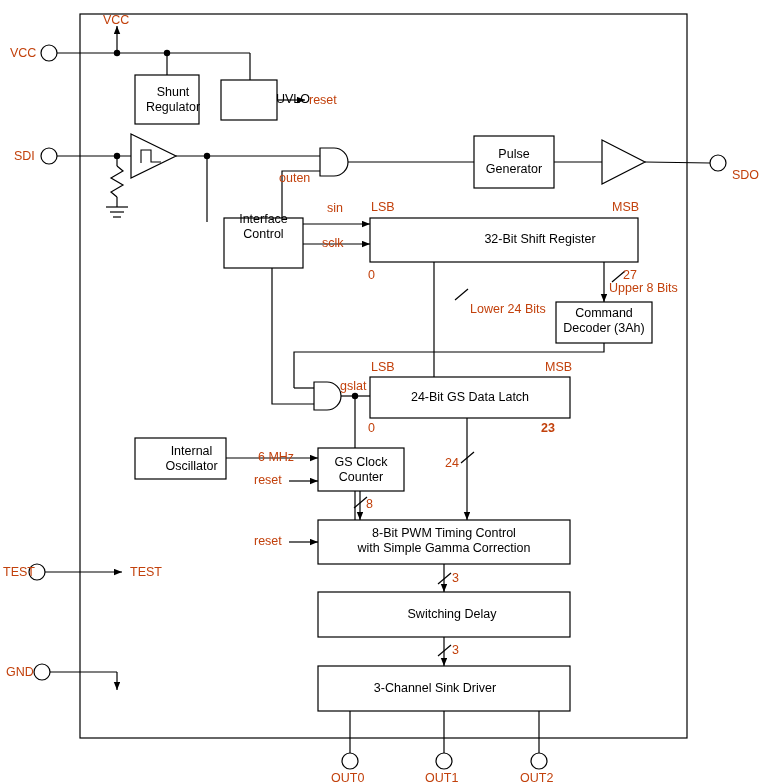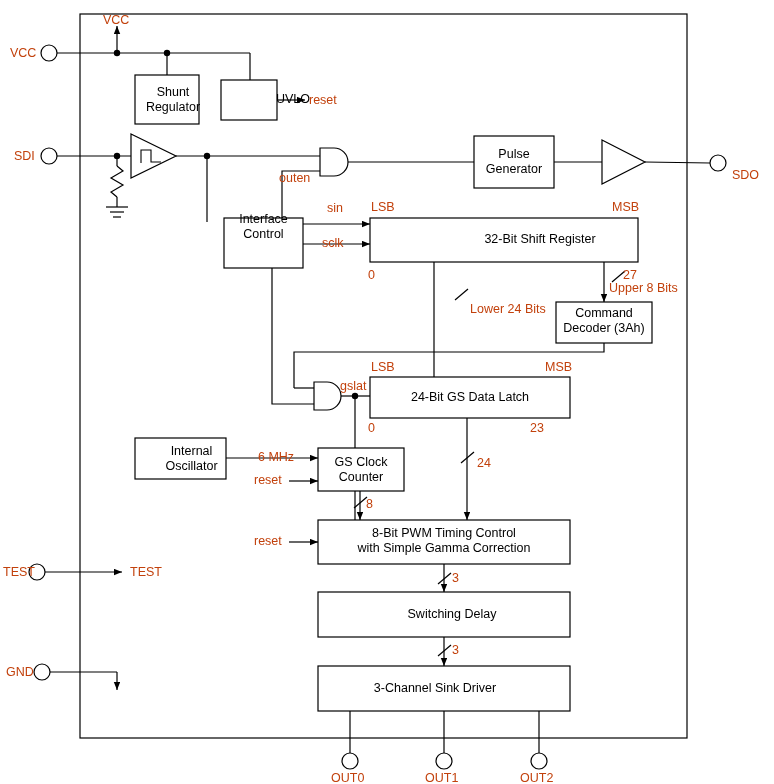--- a/index.html
+++ b/index.html
@@ -224,22 +224,22 @@
 <div class="lbl" style="left:371px; top:200px;">LSB</div>
 <div class="lbl" style="left:612px; top:200px;">MSB</div>
 <div class="lbl" style="left:368px; top:268px;">0</div>
 <div class="lbl" style="left:623px; top:268px;">27</div>
 <div class="lbl" style="left:609px; top:281px;">Upper 8 Bits</div>
 <div class="lbl" style="left:470px; top:302px;">Lower 24 Bits</div>
 <div class="lbl" style="left:340px; top:379px;">gslat</div>
 <div class="lbl" style="left:371px; top:360px;">LSB</div>
 <div class="lbl" style="left:545px; top:360px;">MSB</div>
 <div class="lbl" style="left:368px; top:421px;">0</div>
-<div class="lbl" style="left:530px; top:421px;">23</div>
+<div class="lbl" style="left:541px; top:421px;font-weight:bold;">23</div>
 <div class="lbl" style="left:258px; top:450px;">6 MHz</div>
 <div class="lbl" style="left:254px; top:473px;">reset</div>
 <div class="lbl" style="left:366px; top:497px;">8</div>
-<div class="lbl" style="left:477px; top:456px;">24</div>
+<div class="lbl" style="left:445px; top:456px;">24</div>
 <div class="lbl" style="left:254px; top:534px;">reset</div>
 <div class="lbl" style="left:452px; top:571px;">3</div>
 <div class="lbl" style="left:452px; top:643px;">3</div>
 
 </div>
 
 </body></html>

